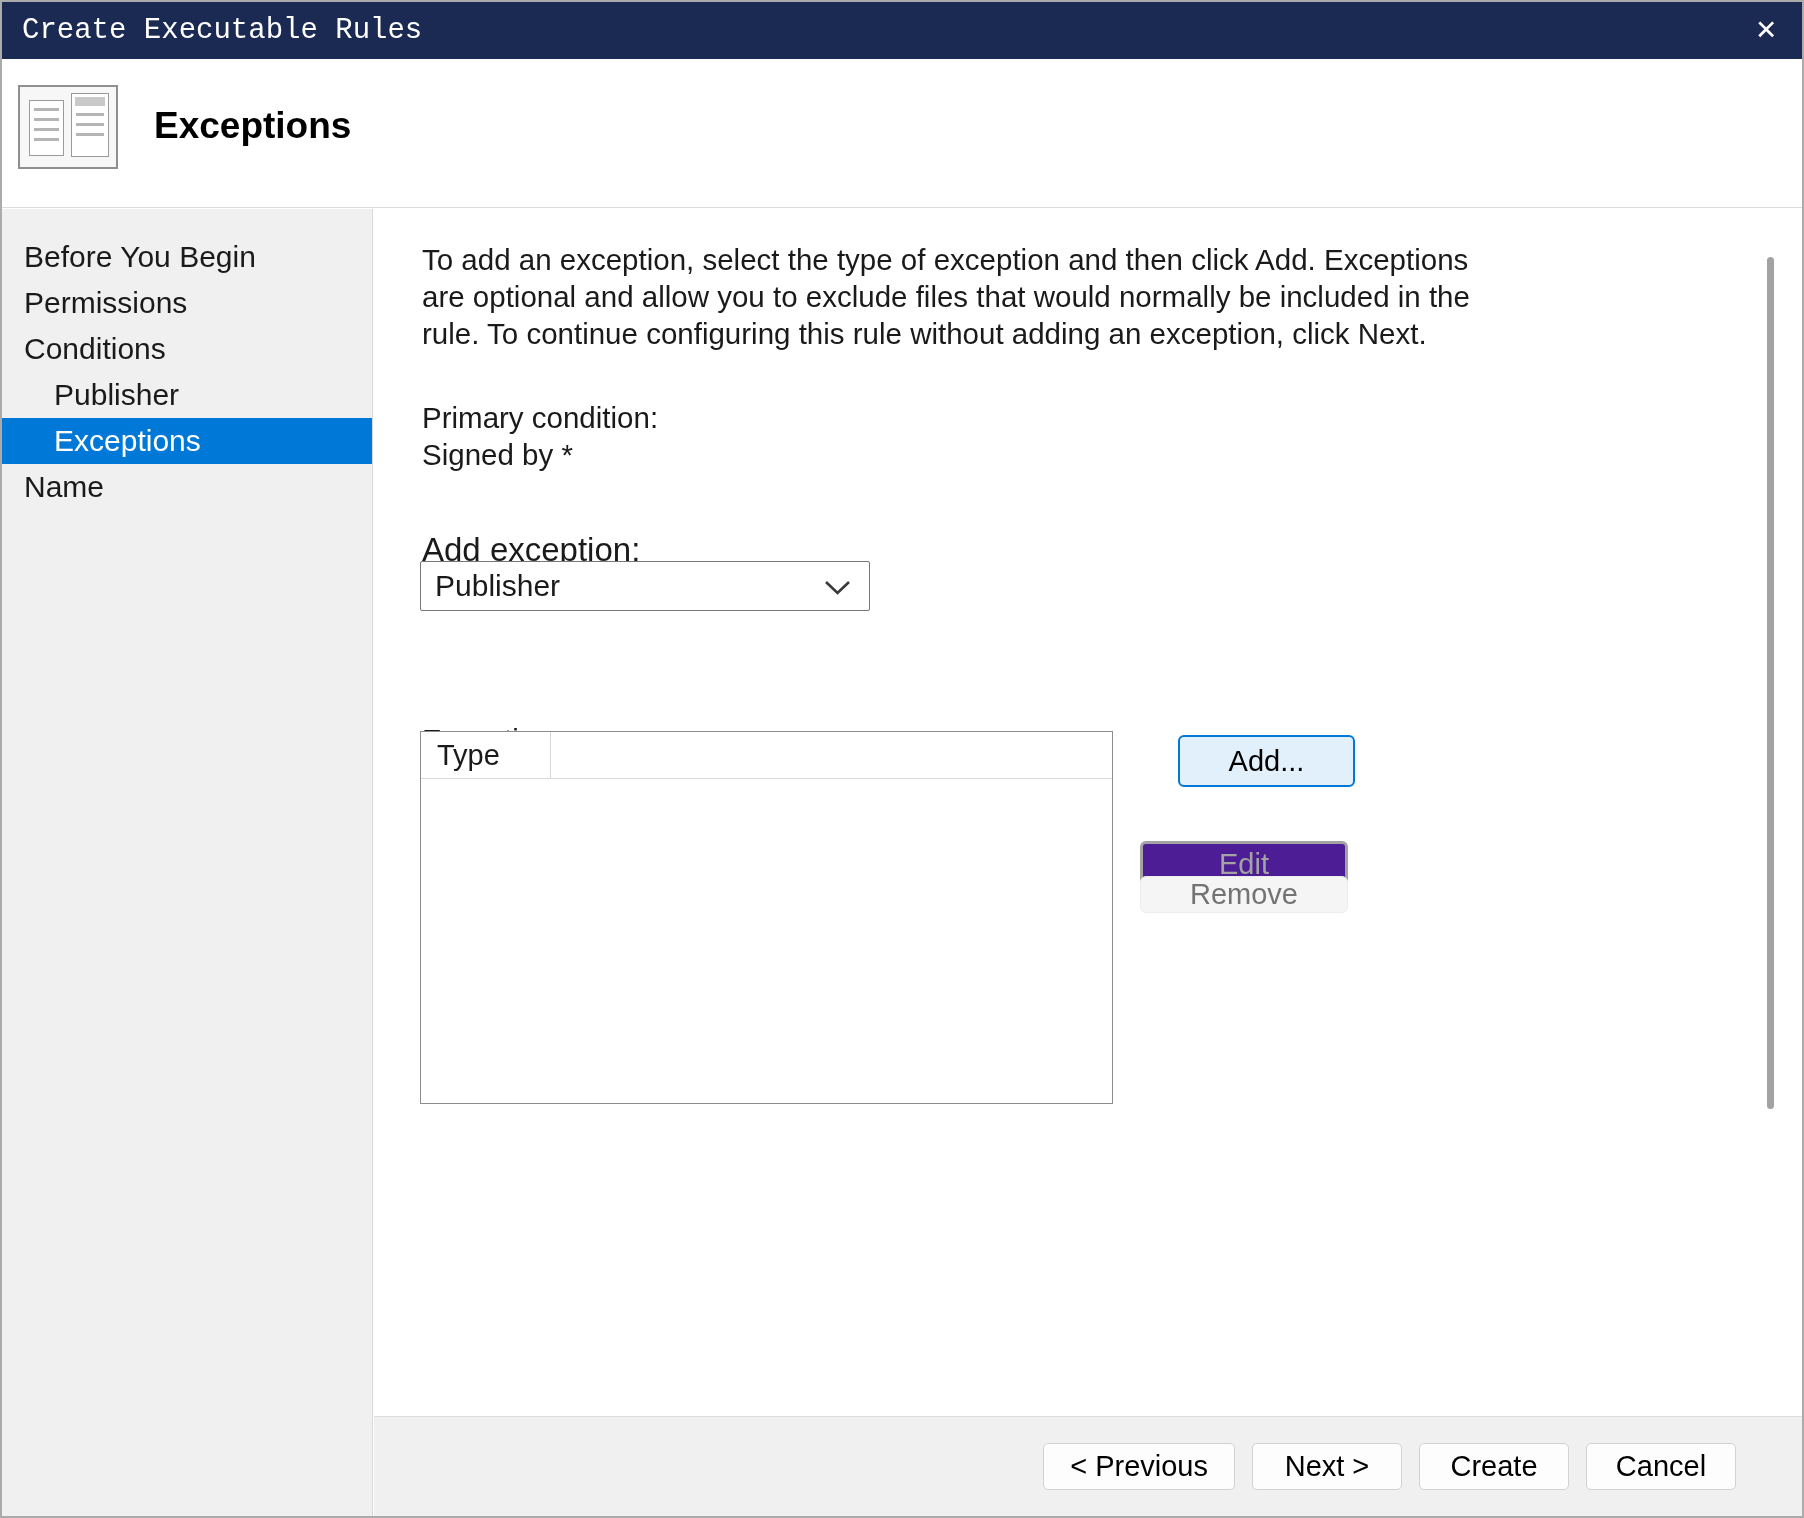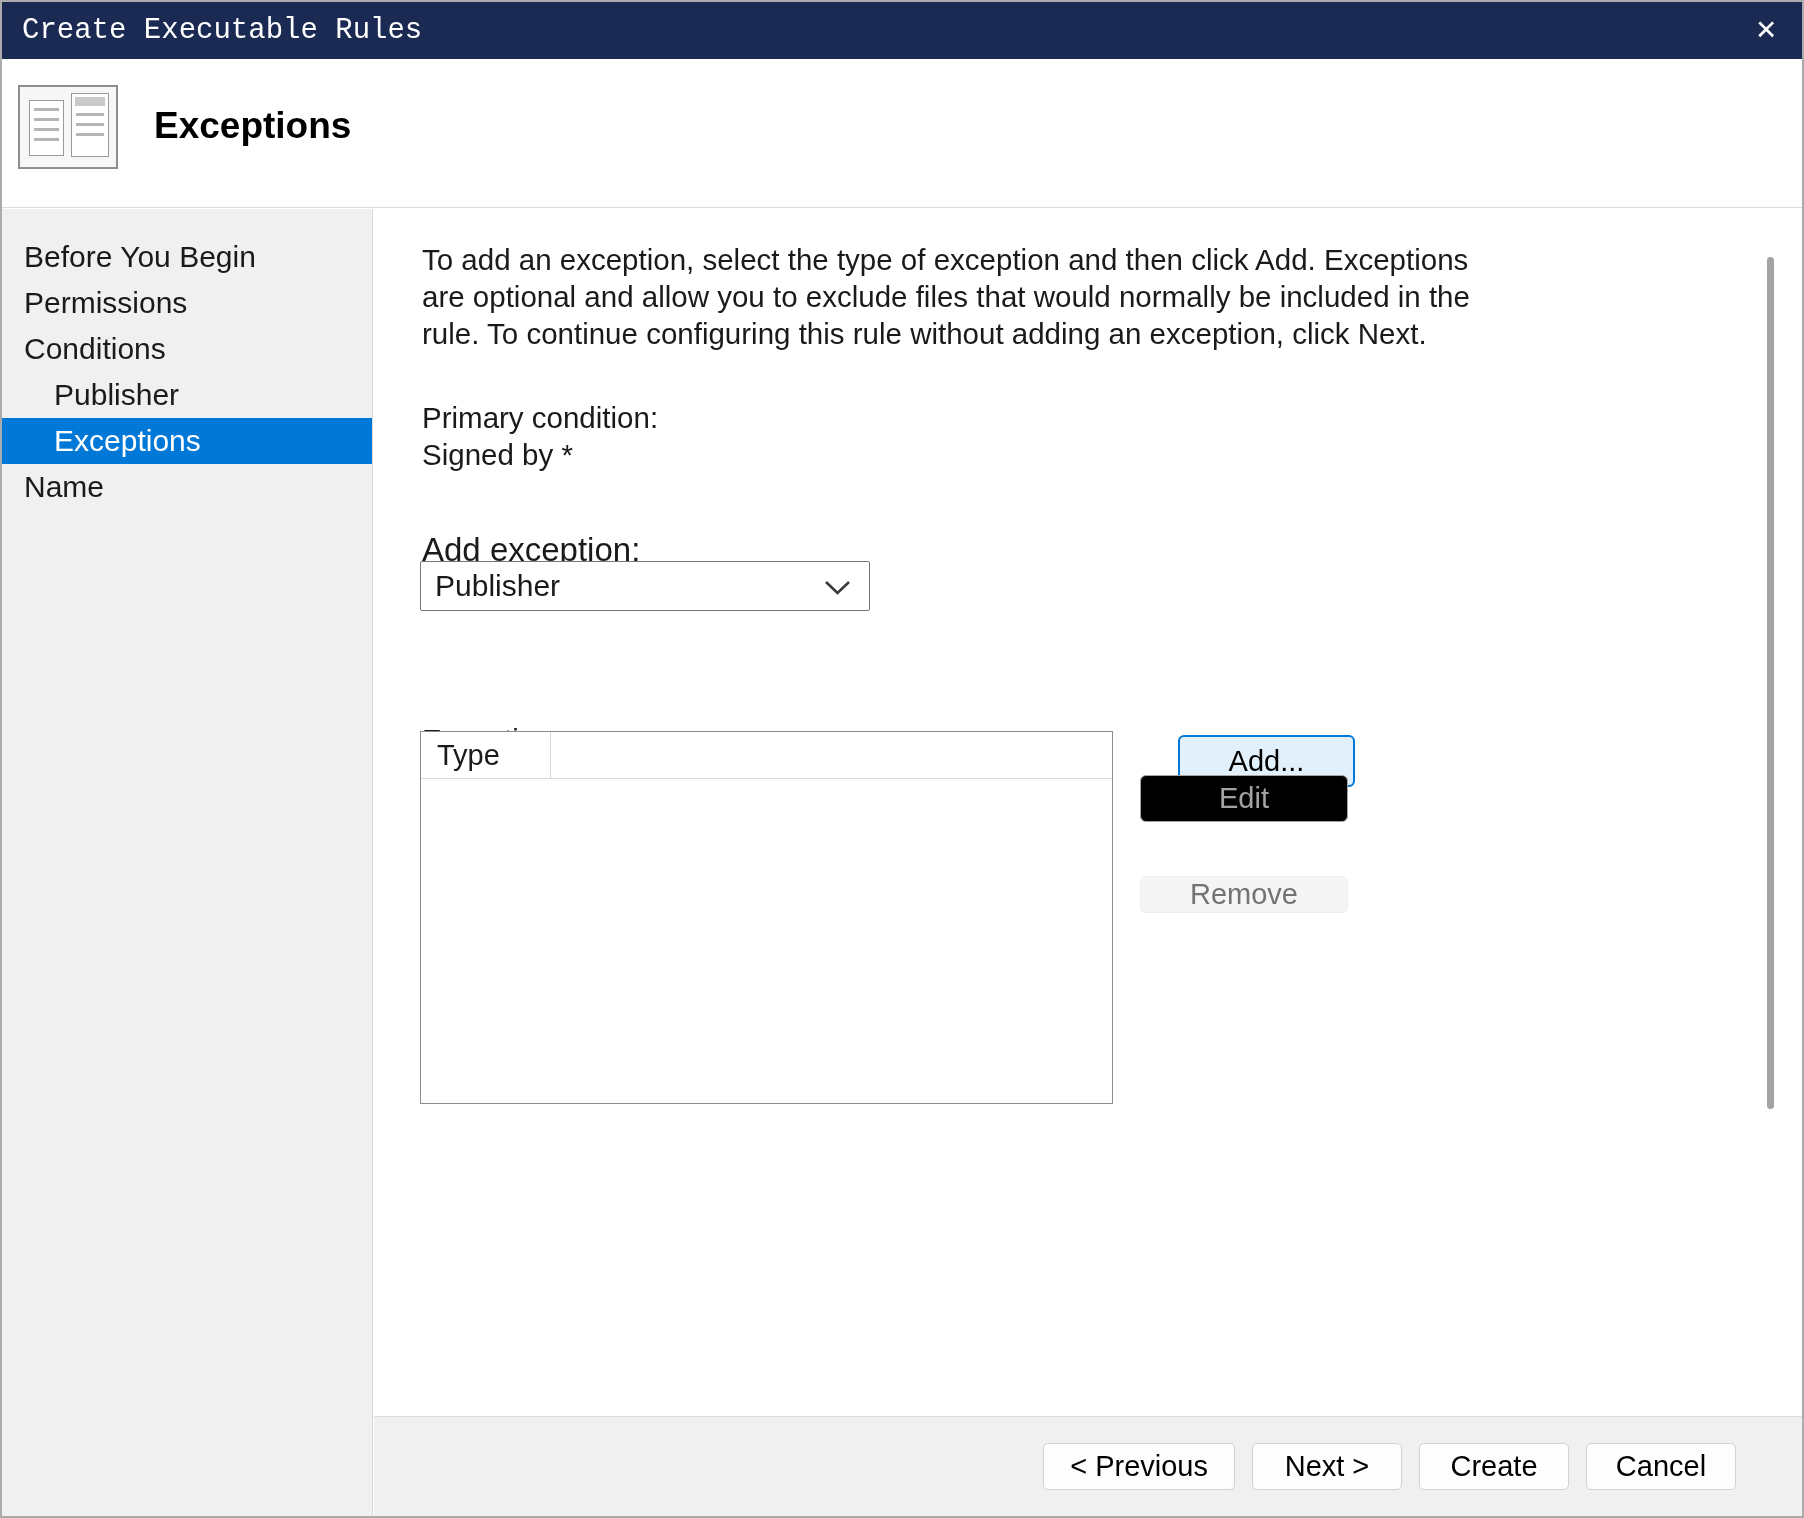--- a/index.html
+++ b/index.html
@@ -184,24 +184,24 @@
     cursor: default;
   }
   .btn-add {
     left: 804px; top: 526px;
     width: 177px; height: 52px;
     background: #E2F0FB;
     border: 2px solid #0078D7;
     color: #000000;
   }
   .btn-edit {
-    left: 766px; top: 566px;
+    left: 766px; top: 632px;
     width: 208px; height: 47px;
-    background: #000000;
-    border: 1px solid #a3a3a3;
+    background: #4c1d95;
+    border: 3px solid #a3a3a3;
     color: #A3A3A3;
   }
   .btn-remove {
     left: 766px; top: 667px;
     width: 208px; height: 37px;
     background: #F5F5F5;
     border: 1px solid #EDEDED;
     color: #737373;
   }
   .scroll-thumb {

